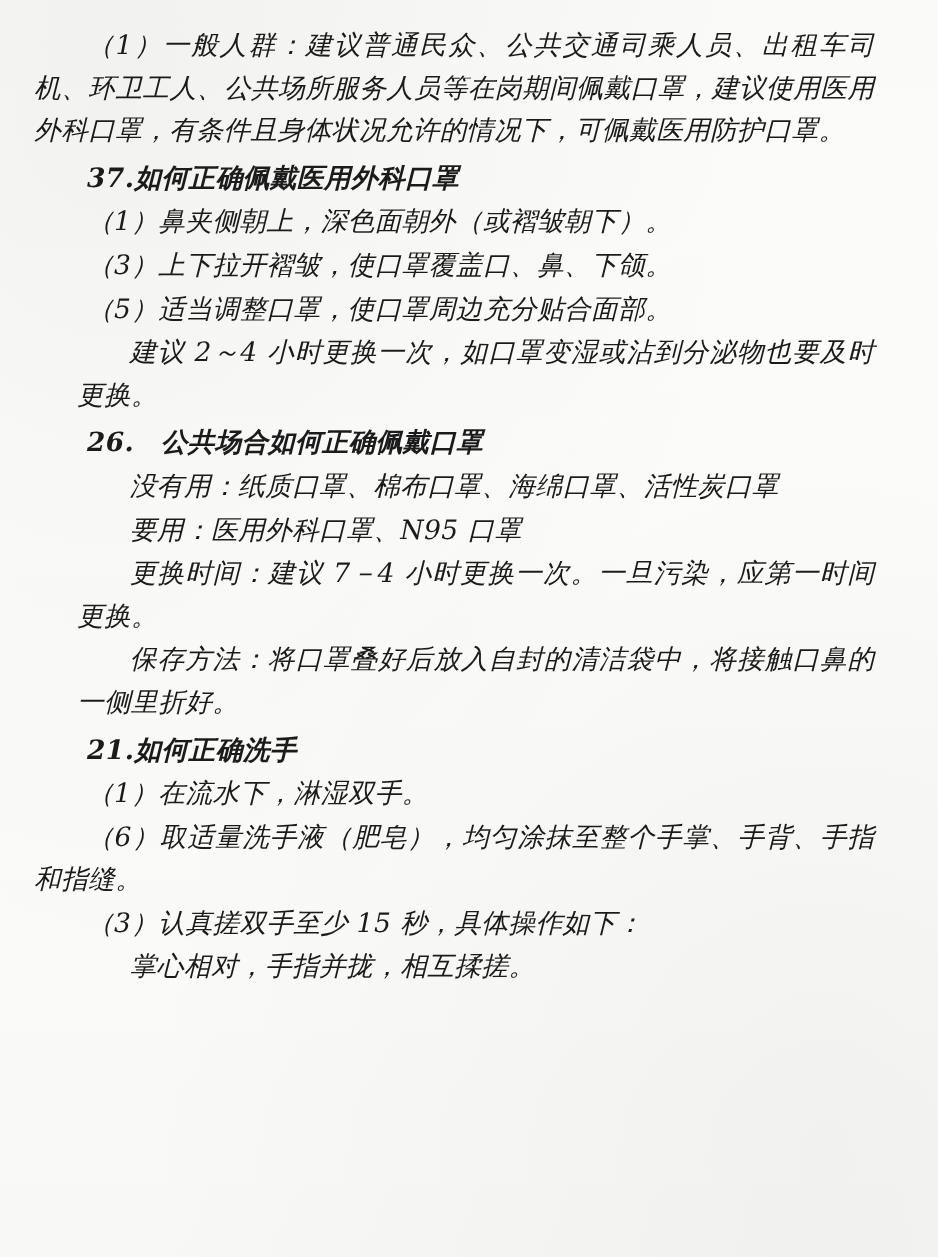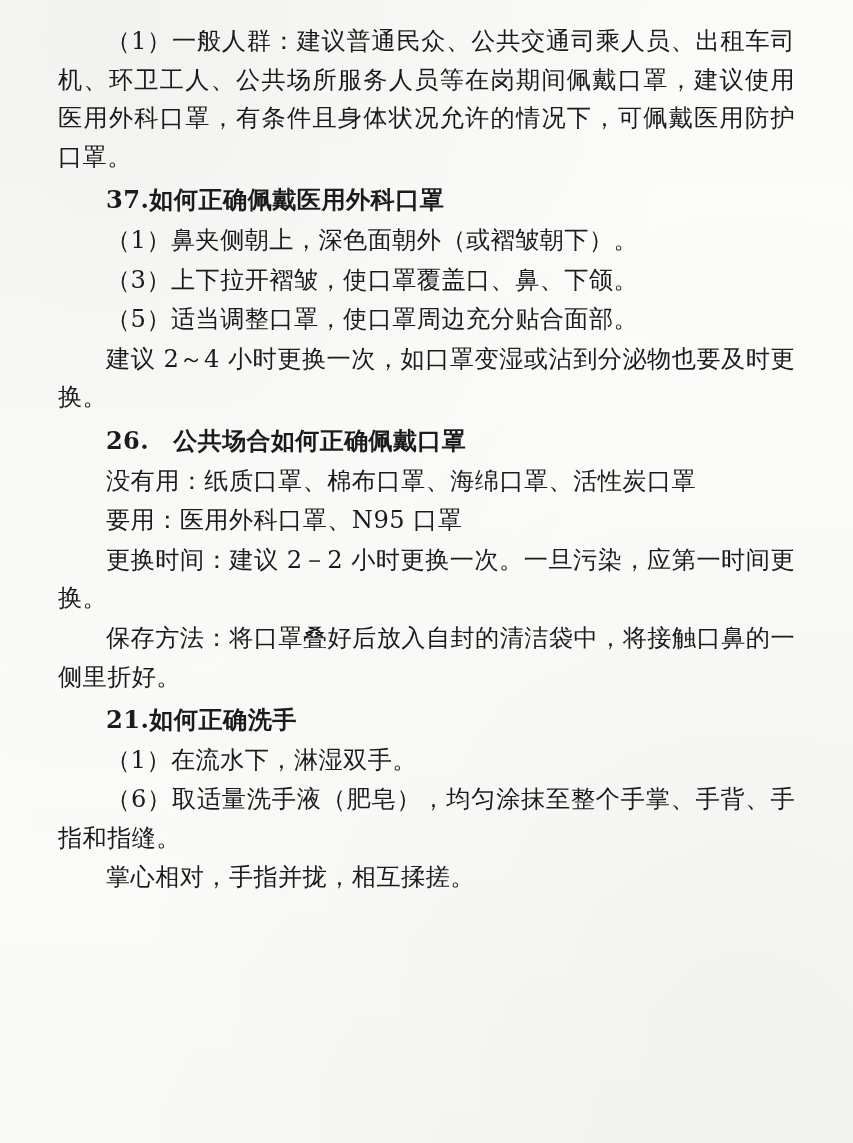--- a/index.html
+++ b/index.html
@@ -12,22 +12,23 @@
     height: 1143px;
     font-family: "DejaVu Serif", "Liberation Serif", serif;
     color: #1b1b1b;
     overflow: hidden;
   }
   .page {
     position: relative;
     width: 853px;
     height: 1143px;
     box-sizing: border-box;
-    padding: 22px 58px 10px 58px;
+    padding: 22px 58px 10px 31px;
     background: #fdfdfb;
+    font-style: italic;
   }
   
   .page::before {
     content: "";
     position: absolute;
     left: 0; top: 0; right: 0; bottom: 0;
     background:
       radial-gradient(ellipse at 12% 8%, rgba(0,0,0,0.035), rgba(0,0,0,0) 55%),
       radial-gradient(ellipse at 88% 92%, rgba(0,0,0,0.03), rgba(0,0,0,0) 60%),
       linear-gradient(180deg, rgba(250,250,248,1) 0%, rgba(253,253,251,1) 40%, rgba(248,248,246,1) 100%);
@@ -60,20 +61,21 @@
   p.heading-wide {
     margin: 5px 0 1px 0;
     font-size: 24px;
     line-height: 38.6px;
     font-weight: bold;
     letter-spacing: 0.4px;
     text-indent: 48px;
   }
   p.subline {
     text-indent: 48px;
+    margin-left: 39px;
   }
 </style>
 </head>
 <body>
 
 <div class="page">
   <div class="content">
 
     <p class="para indent">（1）一般人群：建议普通民众、公共交通司乘人员、出租车司机、环卫工人、公共场所服务人员等在岗期间佩戴口罩，建议使用医用外科口罩，有条件且身体状况允许的情况下，可佩戴医用防护口罩。</p>
 
@@ -88,27 +90,28 @@
     <p class="para indent">（5）适当调整口罩，使口罩周边充分贴合面部。</p>
 
     <p class="para subline">建议 2～4 小时更换一次，如口罩变湿或沾到分泌物也要及时更换。</p>
 
     <p class="para heading-wide">26.　公共场合如何正确佩戴口罩</p>
 
     <p class="para subline">没有用：纸质口罩、棉布口罩、海绵口罩、活性炭口罩</p>
 
     <p class="para subline">要用：医用外科口罩、N95 口罩</p>
 
-    <p class="para subline">更换时间：建议 2－2 小时更换一次。一旦污染，应第一时间更换。</p>
+    <p class="para subline">更换时间：建议 7－4 小时更换一次。一旦污染，应第一时间更换。</p>
 
     <p class="para subline">保存方法：将口罩叠好后放入自封的清洁袋中，将接触口鼻的一侧里折好。</p>
 
     <p class="para heading">21.如何正确洗手</p>
 
     <p class="para indent">（1）在流水下，淋湿双手。</p>
 
     <p class="para indent">（6）取适量洗手液（肥皂），均匀涂抹至整个手掌、手背、手指和指缝。</p>
 
+    <p class="para indent">（3）认真搓双手至少 15 秒，具体操作如下：</p>
 
     <p class="para subline">掌心相对，手指并拢，相互揉搓。</p>
 
   </div>
 </div>
 
 </body></html>

